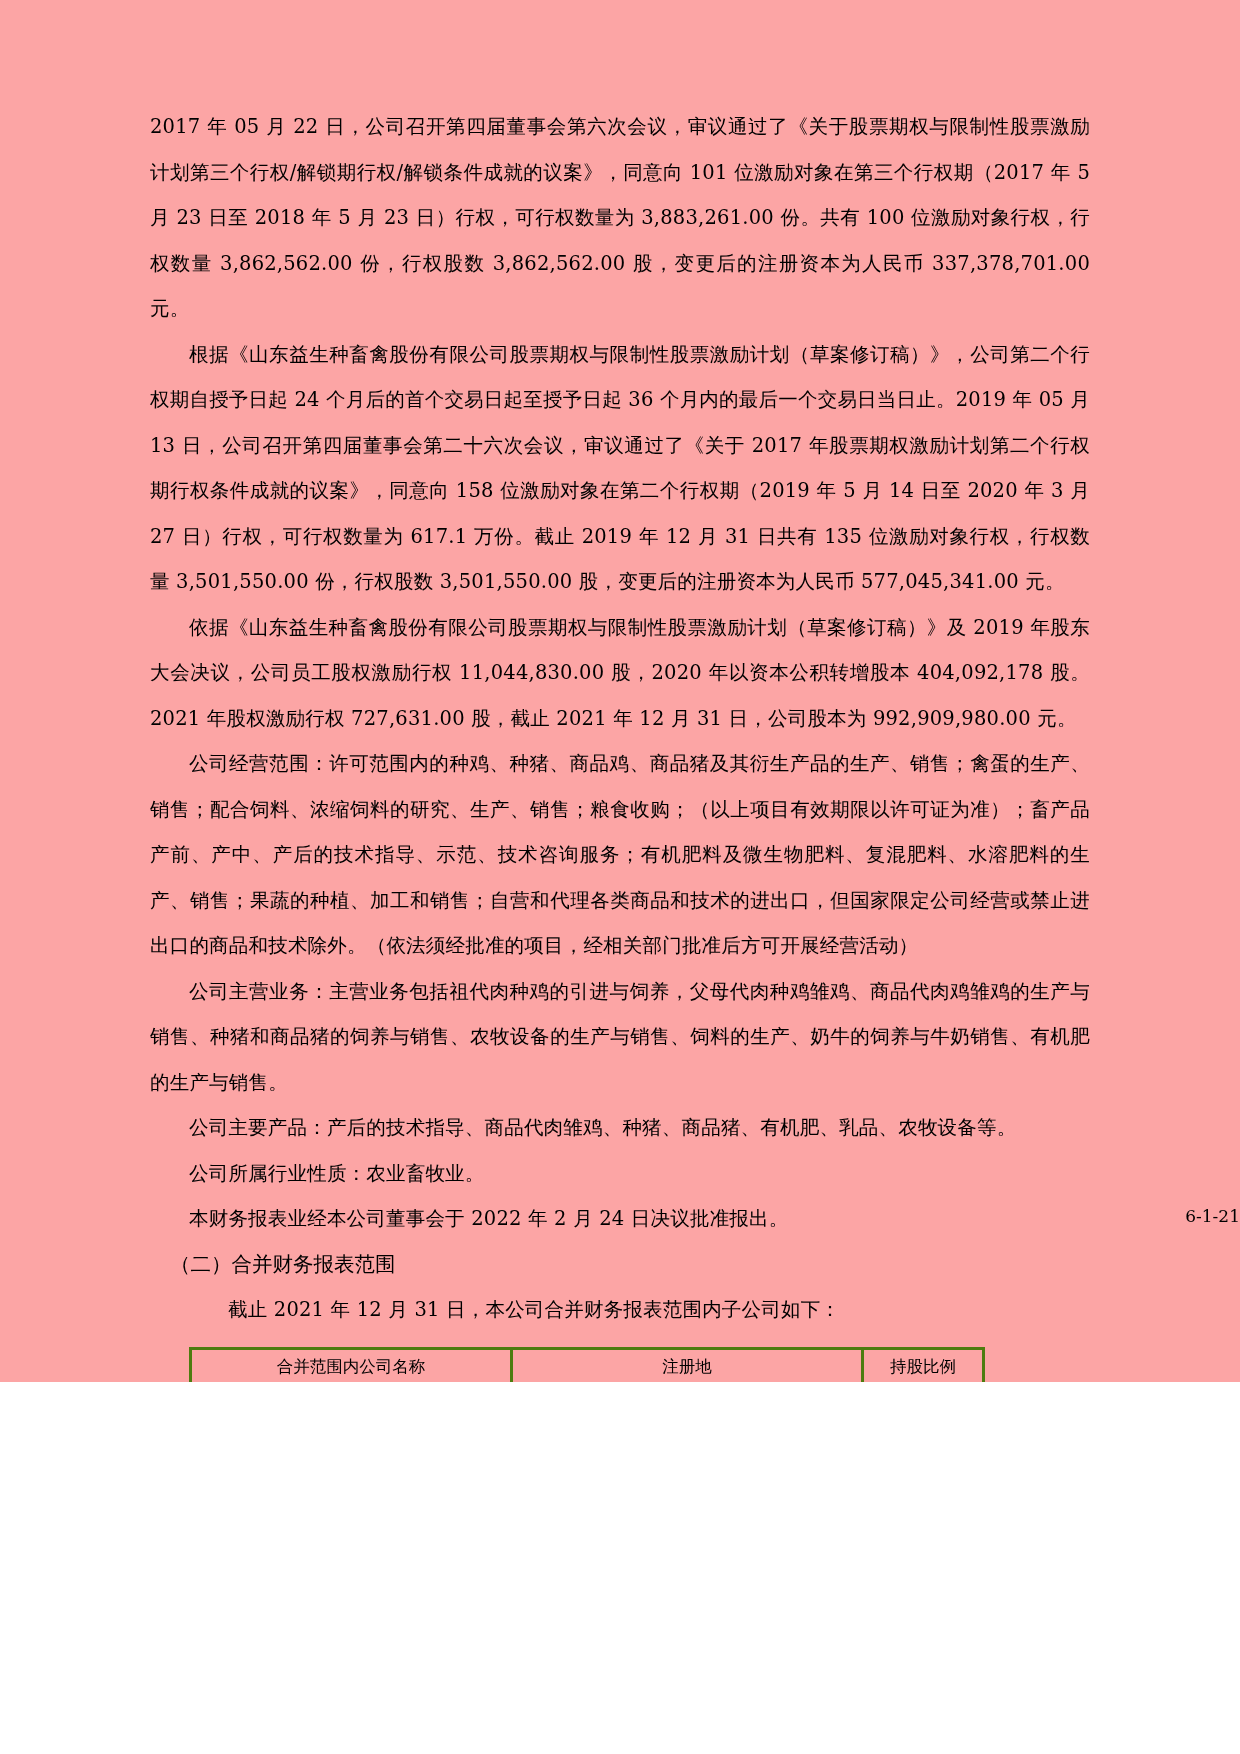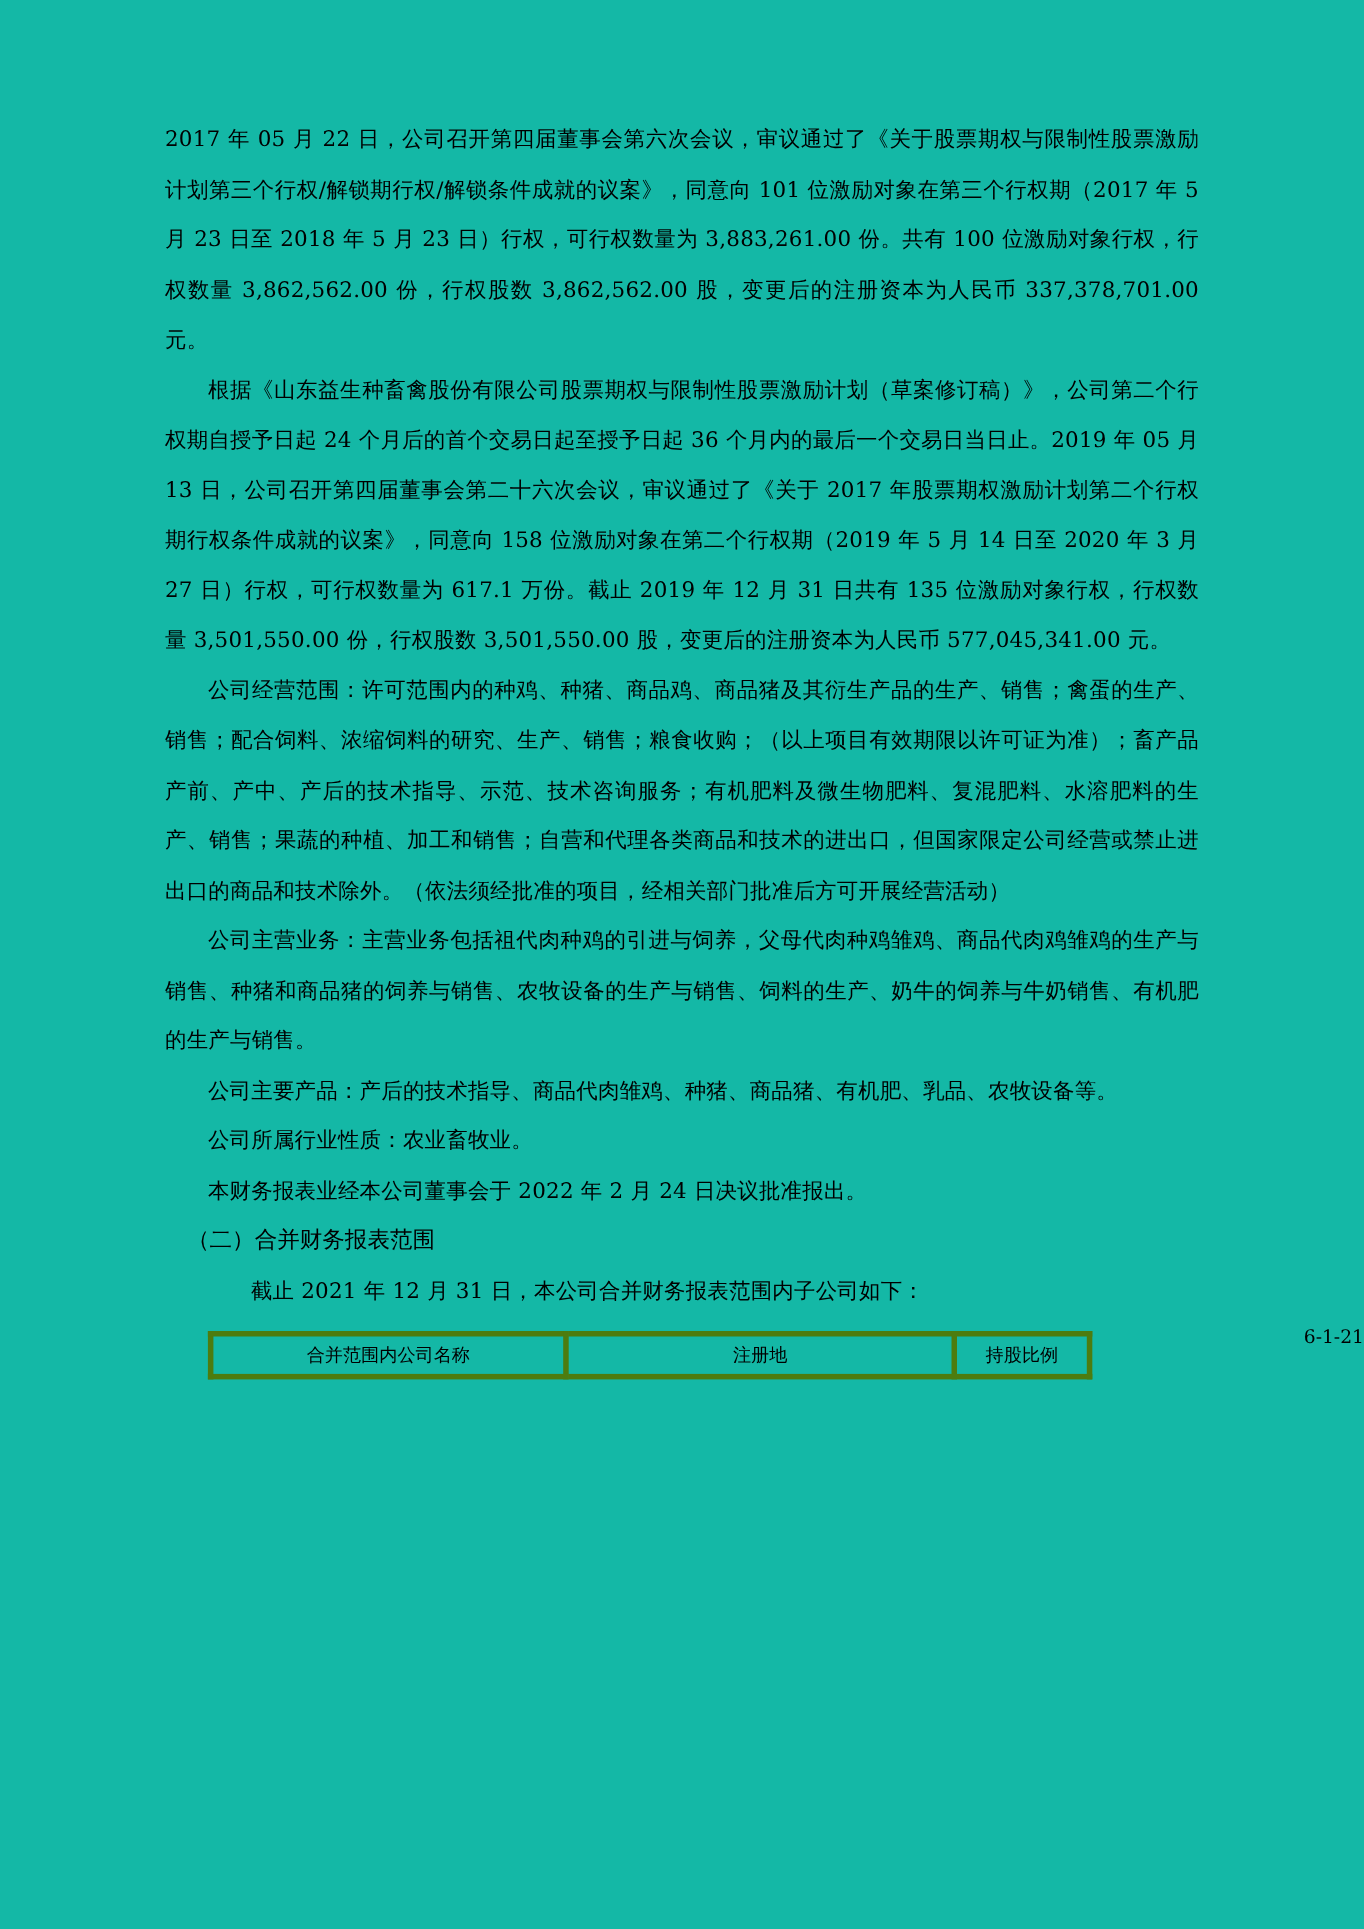--- a/index.html
+++ b/index.html
@@ -7,22 +7,22 @@
     padding: 0;
     background: #ffffff;
   }
   body {
     font-family: "DejaVu Serif", "Liberation Serif", serif;
     color: #000000;
   }
   .page {
     position: relative;
     width: 1240px;
-    height: 1754px;
-    background: #14b8a6;
+    height: 1382px;
+    background: #fca5a5;
     box-sizing: border-box;
     overflow: hidden;
   }
   .content {
     position: absolute;
     left: 150px;
     top: 104px;
     width: 940px;
   }
   p.para {
@@ -59,21 +59,21 @@
     font-family: "DejaVu Serif", "Liberation Serif", serif;
   }
   table.subs {
     border-collapse: collapse;
     width: 760px;
     margin-left: 39px;
     margin-top: 14px;
     table-layout: fixed;
   }
   table.subs th, table.subs td {
-    border: 5px solid #4d7c0f;
+    border: 3px solid #4d7c0f;
     font-size: 16.5px;
     line-height: 22px;
     padding: 6px 4px;
     text-align: center;
     font-weight: normal;
     font-family: "DejaVu Serif", "Liberation Serif", serif;
   }
   .col-a { width: 310px; }
   .col-b { width: 340px; }
   .col-c { width: 110px; }
@@ -83,20 +83,21 @@
 
 <div class="page">
 
   <div class="content">
 
     <p class="para">2017 年 05 月 22 日，公司召开第四届董事会第六次会议，审议通过了《关于股票期权与限制性股票激励计划第三个行权/解锁期行权/解锁条件成就的议案》，同意向 101 位激励对象在第三个行权期（2017 年 5 月 23 日至 2018 年 5 月 23 日）行权，可行权数量为 3,883,261.00 份。共有 100 位激励对象行权，行权数量 3,862,562.00 份，行权股数 3,862,562.00 股，变更后的注册资本为人民币 337,378,701.00 元。</p>
 
 
     <p class="para indent">根据《山东益生种畜禽股份有限公司股票期权与限制性股票激励计划（草案修订稿）》，公司第二个行权期自授予日起 24 个月后的首个交易日起至授予日起 36 个月内的最后一个交易日当日止。2019 年 05 月 13 日，公司召开第四届董事会第二十六次会议，审议通过了《关于 2017 年股票期权激励计划第二个行权期行权条件成就的议案》，同意向 158 位激励对象在第二个行权期（2019 年 5 月 14 日至 2020 年 3 月 27 日）行权，可行权数量为 617.1 万份。截止 2019 年 12 月 31 日共有 135 位激励对象行权，行权数量 3,501,550.00 份，行权股数 3,501,550.00 股，变更后的注册资本为人民币 577,045,341.00 元。</p>
 
+    <p class="para indent">依据《山东益生种畜禽股份有限公司股票期权与限制性股票激励计划（草案修订稿）》及 2019 年股东大会决议，公司员工股权激励行权 11,044,830.00 股，2020 年以资本公积转增股本 404,092,178 股。2021 年股权激励行权 727,631.00 股，截止 2021 年 12 月 31 日，公司股本为 992,909,980.00 元。</p>
 
 
     <p class="para indent">公司经营范围：许可范围内的种鸡、种猪、商品鸡、商品猪及其衍生产品的生产、销售；禽蛋的生产、销售；配合饲料、浓缩饲料的研究、生产、销售；粮食收购；（以上项目有效期限以许可证为准）；畜产品产前、产中、产后的技术指导、示范、技术咨询服务；有机肥料及微生物肥料、复混肥料、水溶肥料的生产、销售；果蔬的种植、加工和销售；自营和代理各类商品和技术的进出口，但国家限定公司经营或禁止进出口的商品和技术除外。（依法须经批准的项目，经相关部门批准后方可开展经营活动）</p>
 
     <p class="para indent">公司主营业务：主营业务包括祖代肉种鸡的引进与饲养，父母代肉种鸡雏鸡、商品代肉鸡雏鸡的生产与销售、种猪和商品猪的饲养与销售、农牧设备的生产与销售、饲料的生产、奶牛的饲养与牛奶销售、有机肥的生产与销售。</p>
 
     <p class="para indent">公司主要产品：产后的技术指导、商品代肉雏鸡、种猪、商品猪、有机肥、乳品、农牧设备等。</p>
 
     <p class="para indent">公司所属行业性质：农业畜牧业。</p>
 

